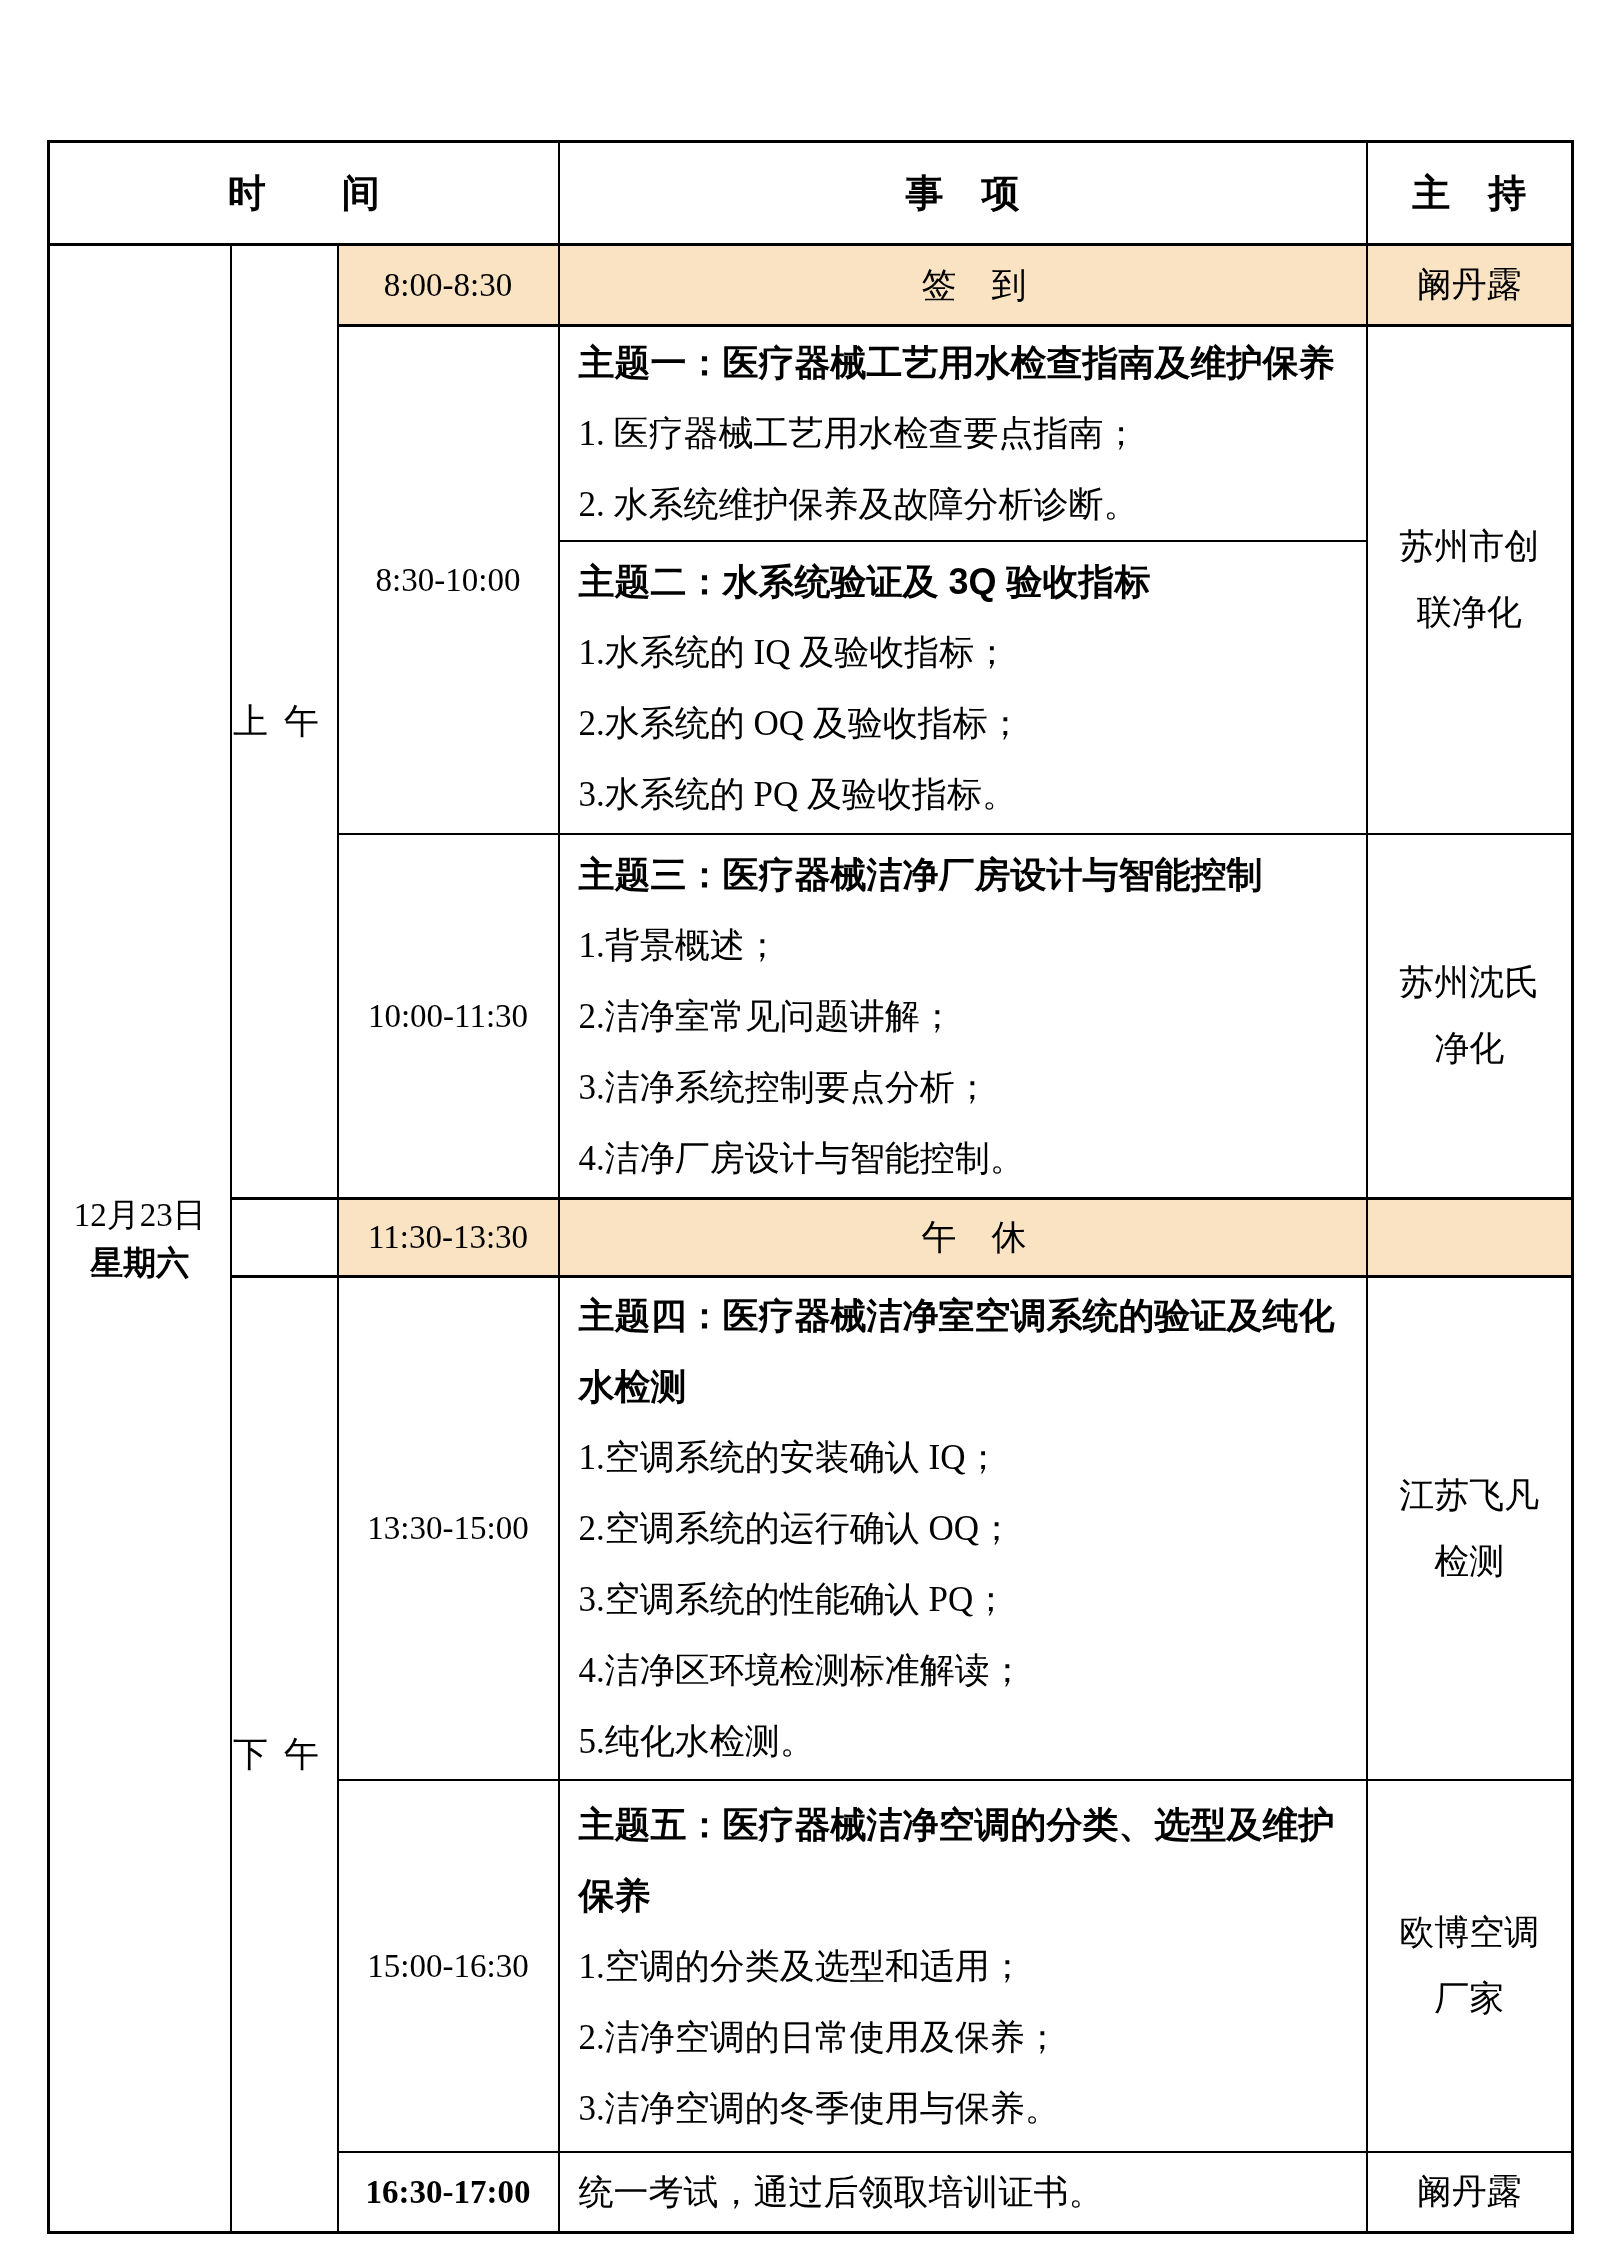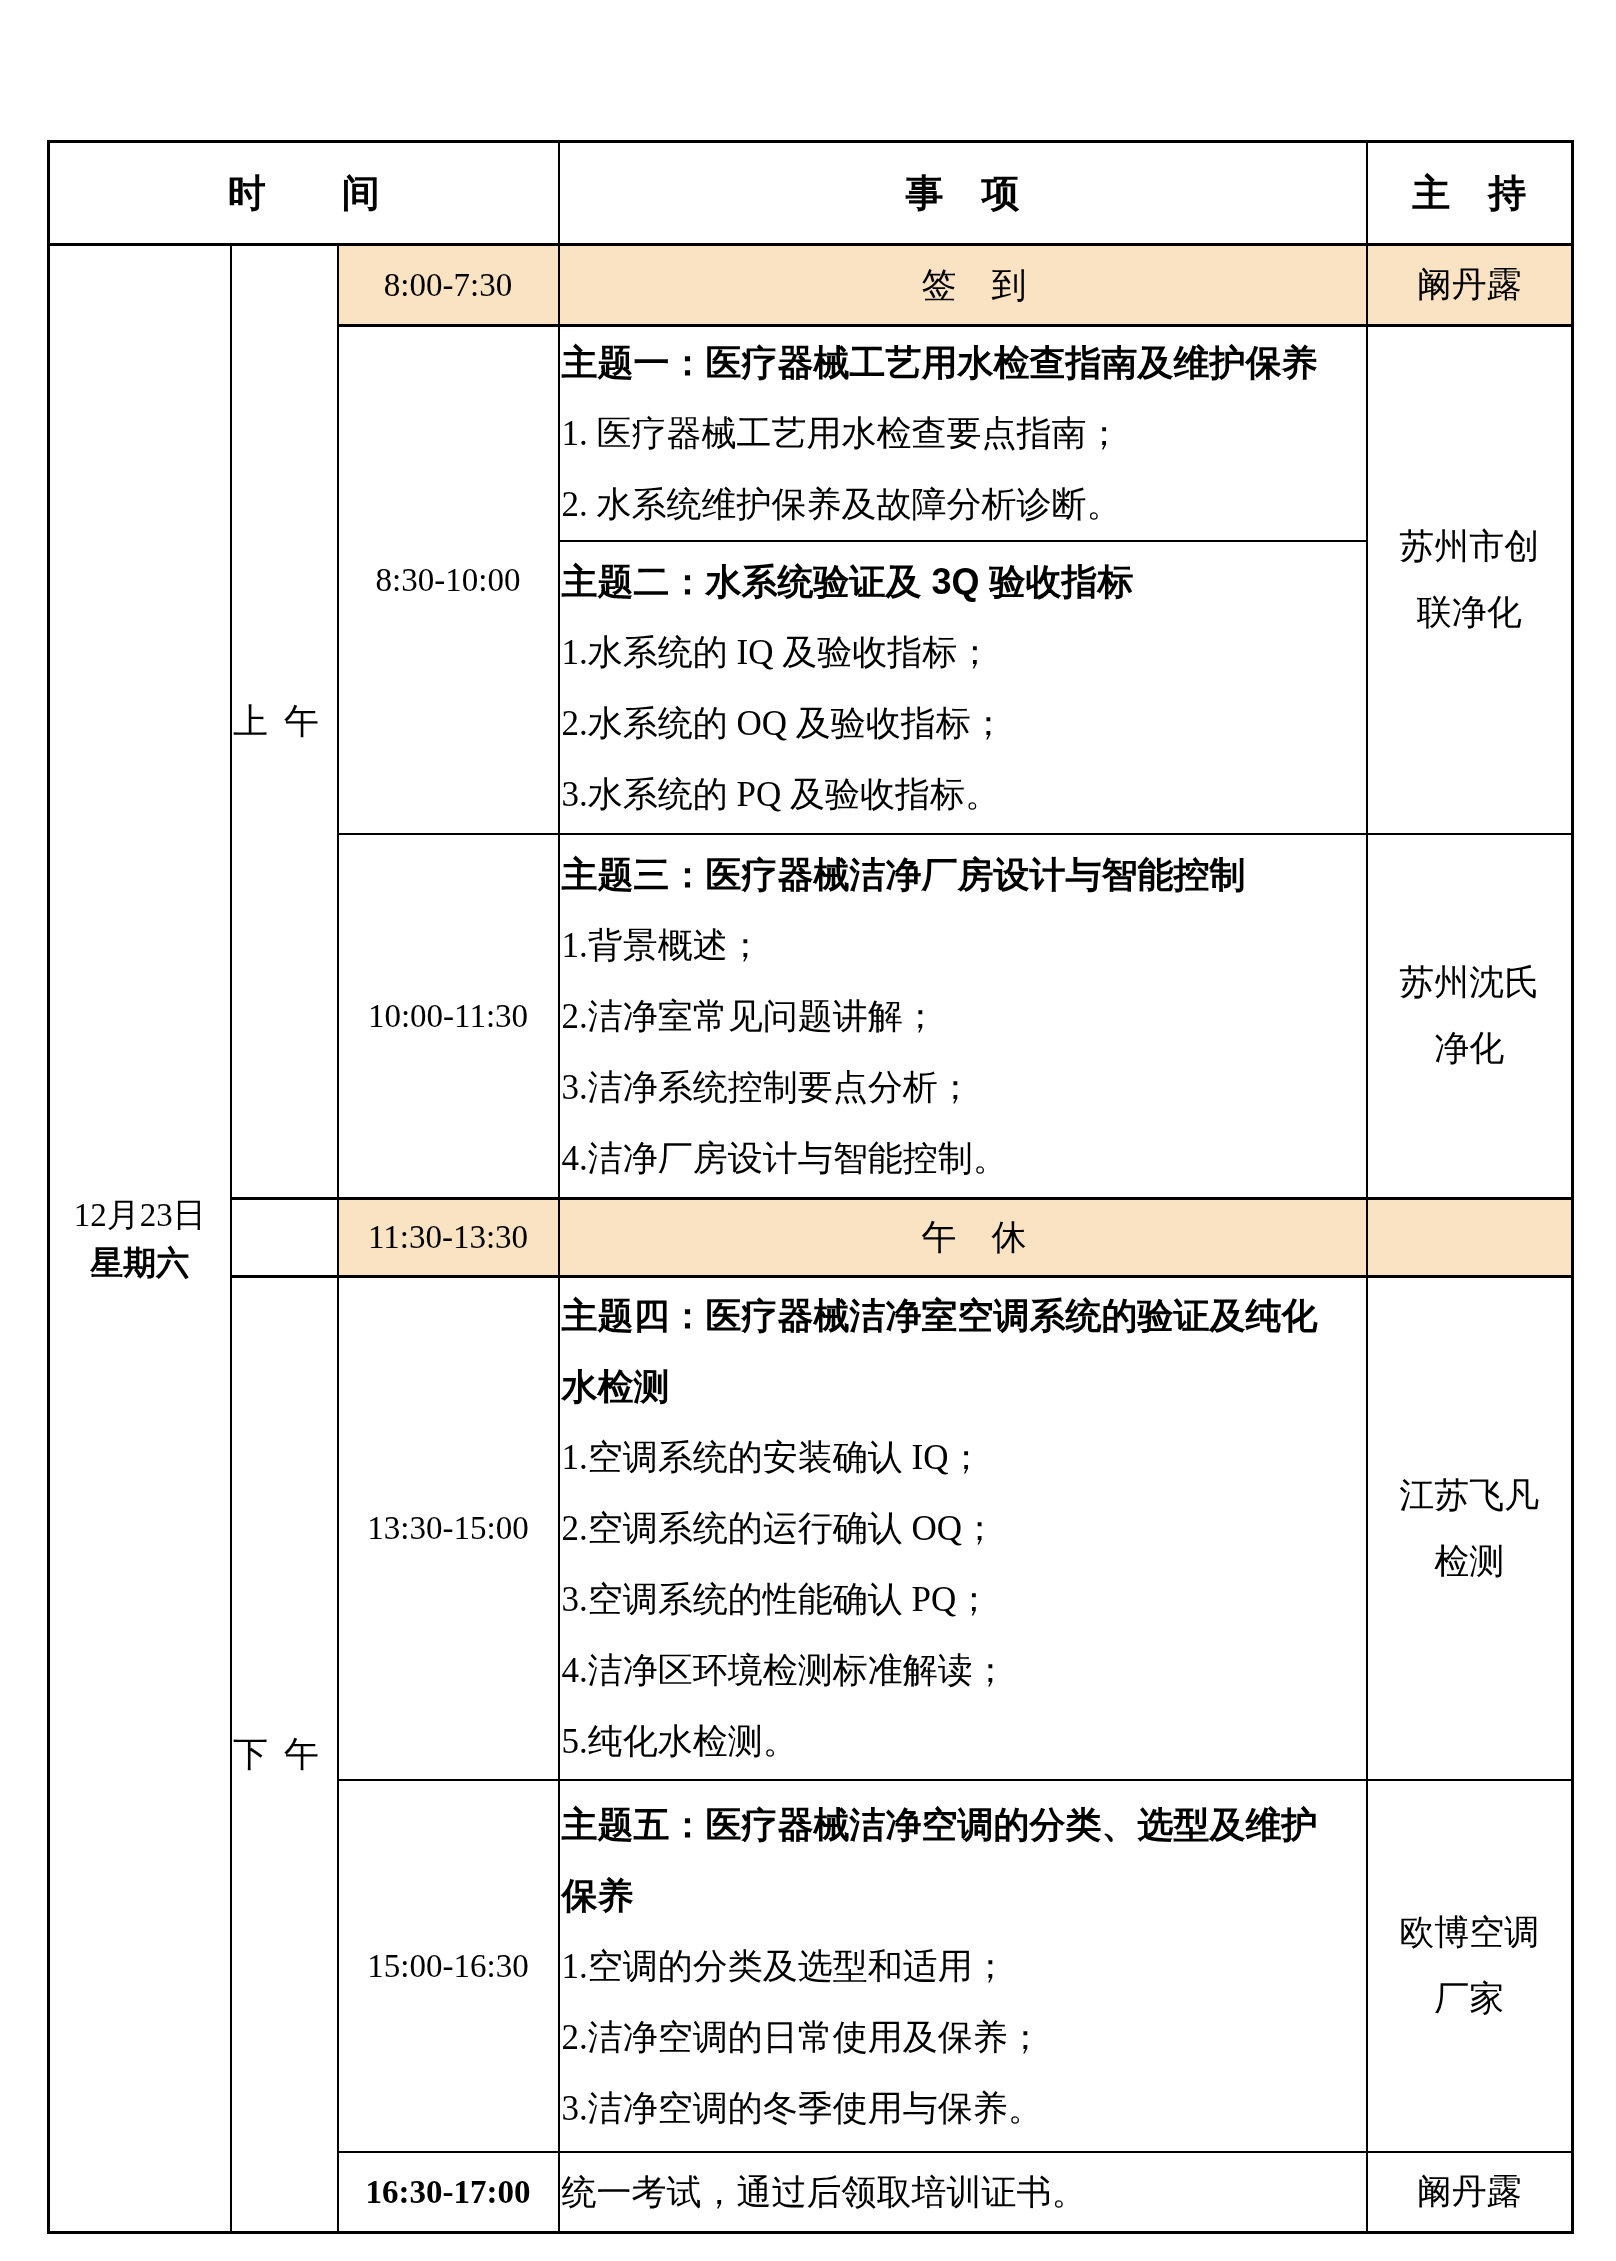--- a/index.html
+++ b/index.html
@@ -27,21 +27,21 @@
   .head{font-family:"Liberation Sans","DejaVu Sans",sans-serif;font-weight:bold;
         font-size:38px;text-align:center;}
   .time{font-size:33px;text-align:center;white-space:nowrap;}
   tr.r-exam .time{font-weight:bold;}
   .ampm{font-size:35px;text-align:center;letter-spacing:16px;}
   .date-cell{text-align:center;}
   .date-line{font-size:33px;line-height:48px;}
   .weekday-line{font-family:"Liberation Sans","DejaVu Sans",sans-serif;
         font-weight:bold;font-size:33px;line-height:48px;}
   .host{font-size:35px;text-align:center;line-height:66px;padding:0 16px;}
-  .item{font-size:35px;text-align:left;padding:0 2px;line-height:71px;}
+  .item{font-size:35px;text-align:left;padding:0 19px;line-height:71px;}
   .topic-title{font-family:"Liberation Sans","DejaVu Sans",sans-serif;
         font-weight:bold;font-size:36px;line-height:71px;white-space:pre-line;}
   .topic-item{line-height:71px;}
   .item-center{font-size:35px;text-align:center;padding-left:24px;}
   .orange{background:#FAE3C3;}
 </style>
 </head>
 <body>
 
 <div class="table-wrap">
@@ -60,21 +60,21 @@
       <td class="head">事　项</td>
       <td class="head">主　持</td>
     </tr>
 
     <tr class="r-signin">
       <td rowspan="8" class="date-cell">
         <div class="date-line">12月23日</div>
         <div class="weekday-line">星期六</div>
       </td>
       <td rowspan="4" class="ampm">上午</td>
-      <td class="time orange">8:00-7:30</td>
+      <td class="time orange">8:00-8:30</td>
       <td class="item-center orange">签　到</td>
       <td class="host orange">阚丹露</td>
     </tr>
 
     <tr class="r-topic1">
       <td rowspan="2" class="time">8:30-10:00</td>
       <td class="item">
         <div class="topic-title">主题一：医疗器械工艺用水检查指南及维护保养</div>
         <div class="topic-item">1.  医疗器械工艺用水检查要点指南；</div>
         <div class="topic-item">2.  水系统维护保养及故障分析诊断。</div>

